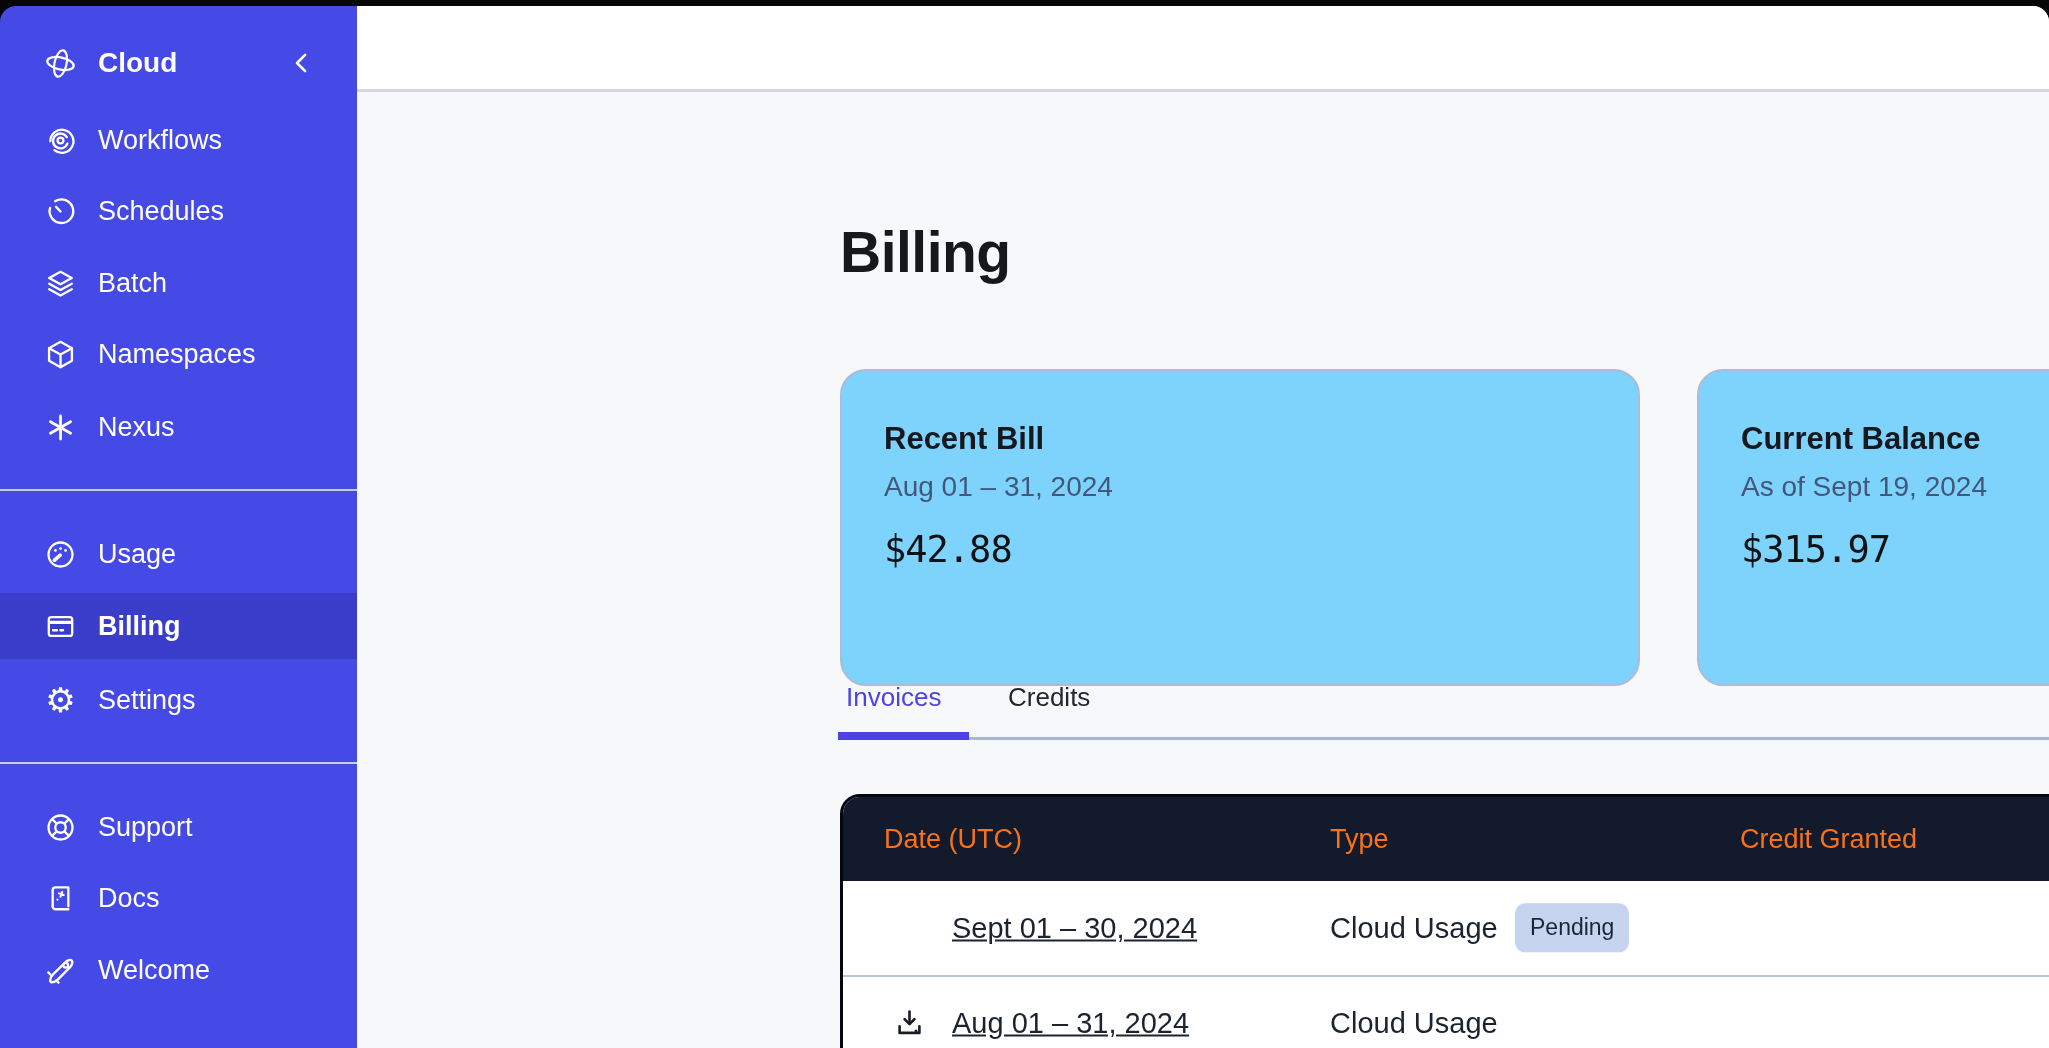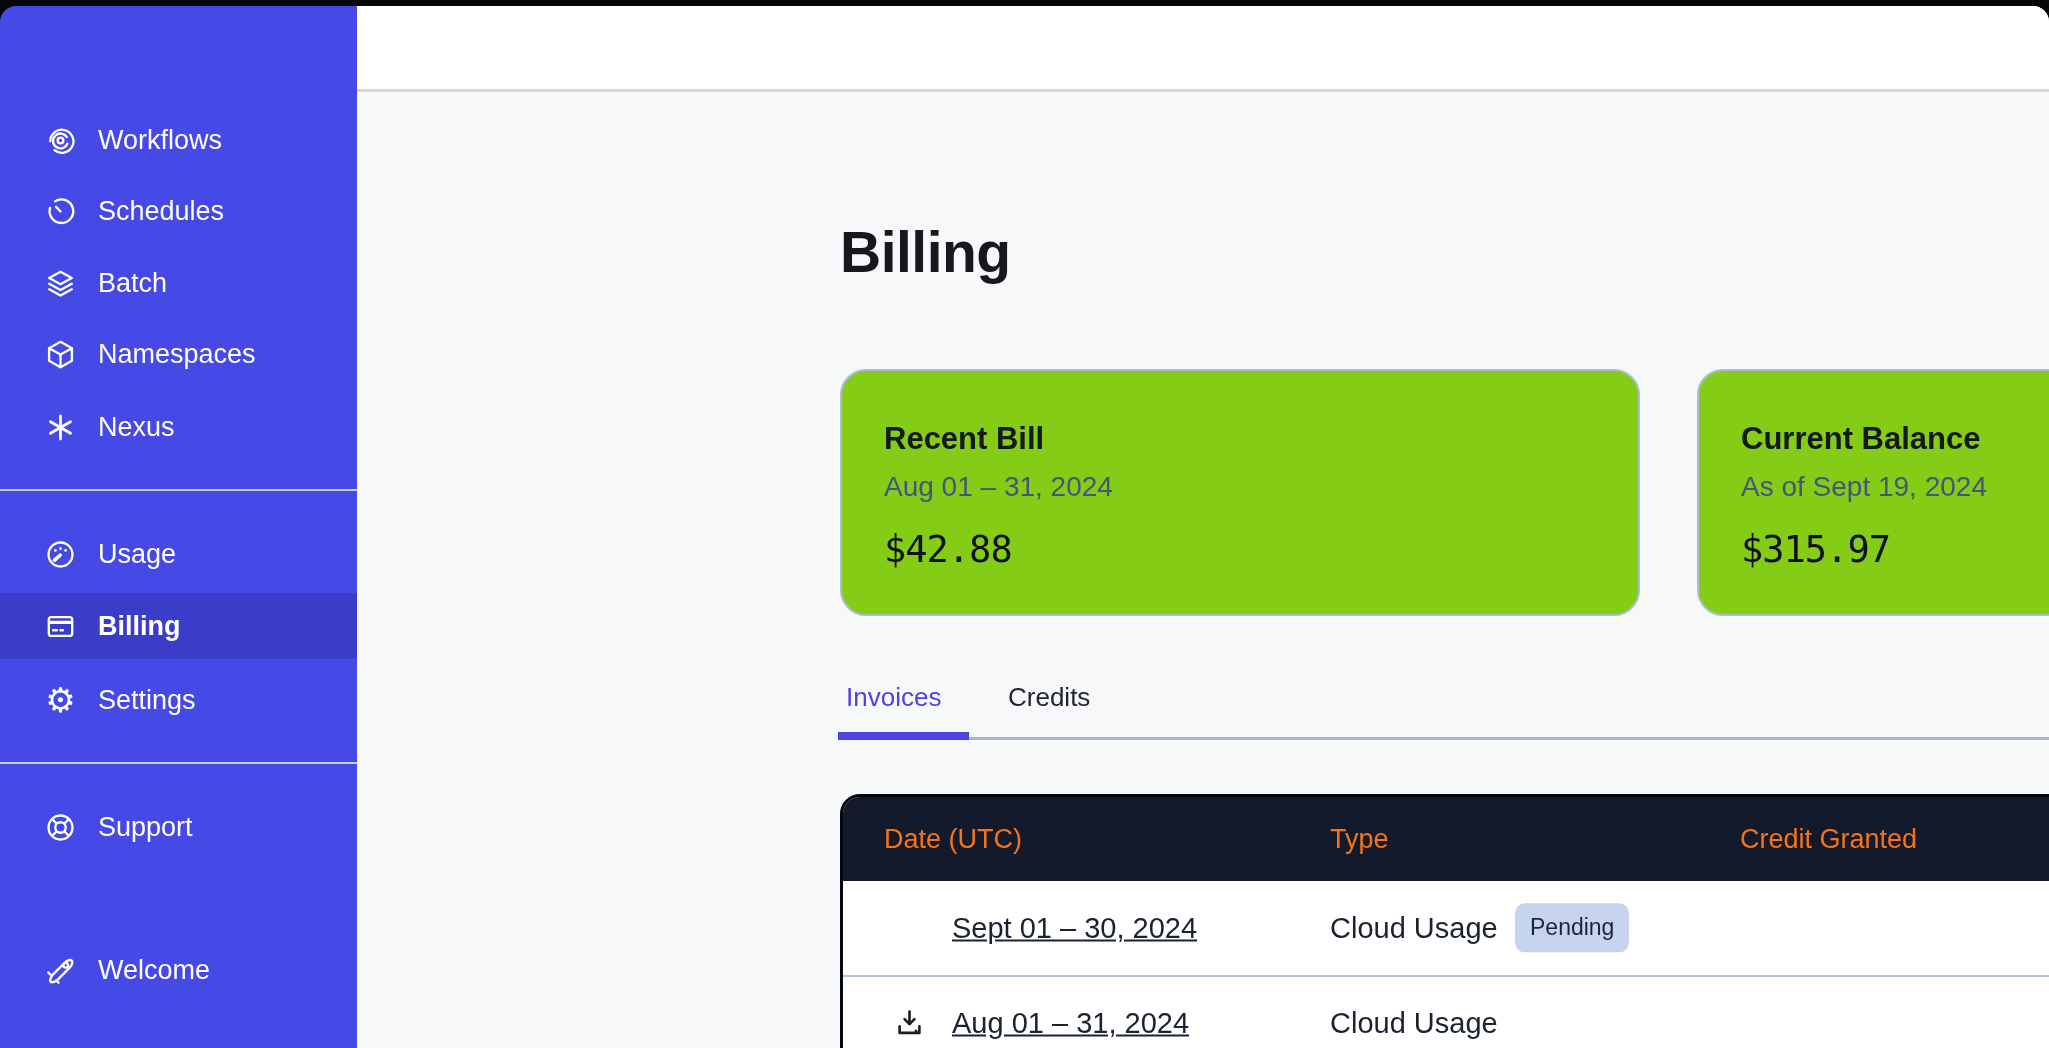--- a/index.html
+++ b/index.html
@@ -23,21 +23,21 @@
   .glyph-icon { font-family:"DejaVu Sans",sans-serif; font-size:34px; line-height:33px; color:#fff; font-weight:400; }
 
   
   .main { flex:1; position:relative; background:#f7f8fa; overflow:hidden; }
   .topbar { position:absolute; left:0; right:0; top:0; height:86px; background:#ffffff;
             border-bottom:3px solid #d5d7dc; }
 
   .page-title { position:absolute; left:483px; top:213px; font-size:57px; font-weight:700;
                 color:#17181c; letter-spacing:-0.5px; }
 
-  .card { position:absolute; top:363px; height:247px; background:#84cc16;
+  .card { position:absolute; top:363px; height:317px; background:#7dd3fc;
           border:2px solid #abbbd9; border-radius:26px; }
   .card.recent  { left:483px;  width:800px; }
   .card.balance { left:1340px; width:720px; }
   .card-title  { position:absolute; left:42px; top:50px;  font-size:31px; font-weight:700; color:#16181d; }
   .card-period { position:absolute; left:42px; top:100px; font-size:28px; color:#44567a; }
   .card-amount { position:absolute; left:42px; top:157px; font-size:37px; color:#101114;
                  font-family:"DejaVu Sans Mono",monospace; letter-spacing:-1px; }
 
   
   .tab { position:absolute; top:676px; font-size:26px; cursor:pointer; }
@@ -63,20 +63,34 @@
            background:#c6d4f0; color:#1c2534; font-size:23px; font-weight:500;
            padding:12px 15px; border-radius:10px; line-height:1.1; }
 </style>
 </head>
 <body>
 
 <div class="window">
 
   <nav class="sidebar">
 
+    <div class="nav-item" style="top:24px">
+      <span class="nicon">
+        <svg viewBox="0 0 24 24" fill="none" stroke="#fff" stroke-width="1.6">
+          <ellipse cx="12" cy="12" rx="9.8" ry="4.4" transform="rotate(12 12 12)"></ellipse>
+          <ellipse cx="12" cy="12" rx="4.4" ry="9.8" transform="rotate(12 12 12)"></ellipse>
+        </svg>
+      </span>
+      <span class="brand">Cloud</span>
+      <span class="collapse-btn">
+        <svg viewBox="0 0 24 24" fill="none" stroke="#fff" stroke-width="2.1" stroke-linecap="round" stroke-linejoin="round">
+            <path d="M14.5 5.5 8 12l6.5 6.5"></path>
+          </svg>
+      </span>
+    </div>
 
     <div class="nav-item" style="top:101px">
       <span class="nicon">
         <svg viewBox="0 0 24 24" fill="none" stroke="#fff" stroke-width="1.7" stroke-linecap="round">
           <circle cx="12" cy="12" r="2.1"></circle>
           <path d="M16.6 9.5a5.4 5.4 0 1 0 .4 4.8"></path>
           <path d="M7.6 19a8.4 8.4 0 1 0-3-6.5"></path>
         </svg>
       </span>
       <span>Workflows</span>
@@ -165,20 +179,31 @@
       <span class="nicon">
         <svg viewBox="0 0 24 24" fill="none" stroke="#fff" stroke-width="1.7">
           <circle cx="12" cy="12" r="8.7"></circle>
             <circle cx="12" cy="12" r="3.8"></circle>
           <path d="M5.9 5.9l3.4 3.4M18.1 5.9l-3.4 3.4M5.9 18.1l3.4-3.4M18.1 18.1l-3.4-3.4"></path>
         </svg>
       </span>
       <span>Support</span>
     </div>
 
+    <div class="nav-item" style="top:859px">
+      <span class="nicon">
+        <svg viewBox="0 0 24 24" fill="none" stroke="#fff" stroke-width="1.7" stroke-linecap="round" stroke-linejoin="round">
+          <path d="M6.3 17.6V5.9c0-1.1.9-2 2-2h9.4v13.7"></path>
+          <path d="M6.3 17.6c0 1.2 1 2.2 2.2 2.2h9.2"></path>
+          <path d="M12.6 7.1v3.6M10.8 8.9h3.6" stroke-width="1.5" transform="rotate(20 12.6 8.9)"></path>
+          <circle cx="9.8" cy="12.8" r=".8" fill="#fff" stroke="none"></circle>
+        </svg>
+      </span>
+      <span>Docs</span>
+    </div>
 
     <div class="nav-item" style="top:931px">
       <span class="nicon">
         <svg viewBox="0 0 24 24" fill="none" stroke="#fff" stroke-width="1.7" stroke-linecap="round" stroke-linejoin="round">
           <path d="M4.4 19.6c.2-2 .8-3.4 2-4.6L15.5 6c1.7-1.7 3.9-2 4.7-1.2.8.8.5 3-1.2 4.7l-9 9.1c-1.2 1.2-2.6 1.8-4.6 2Z"></path>
           <circle cx="15.8" cy="8.2" r="1.7"></circle>
           <path d="M3.1 13.4l1.7 1.7M8.9 19.2l1.7 1.7"></path>
         </svg>
       </span>
       <span>Welcome</span>

